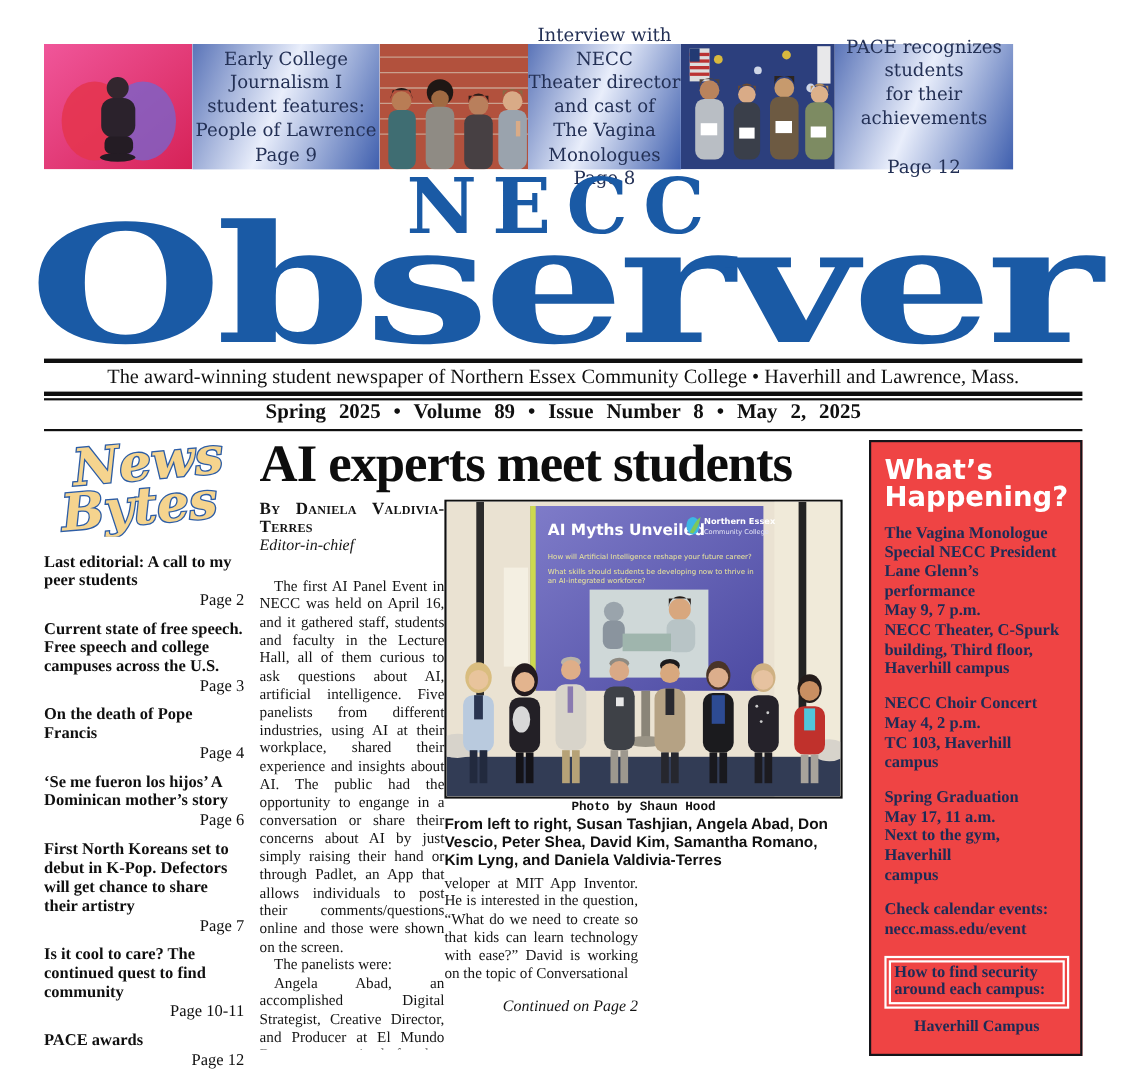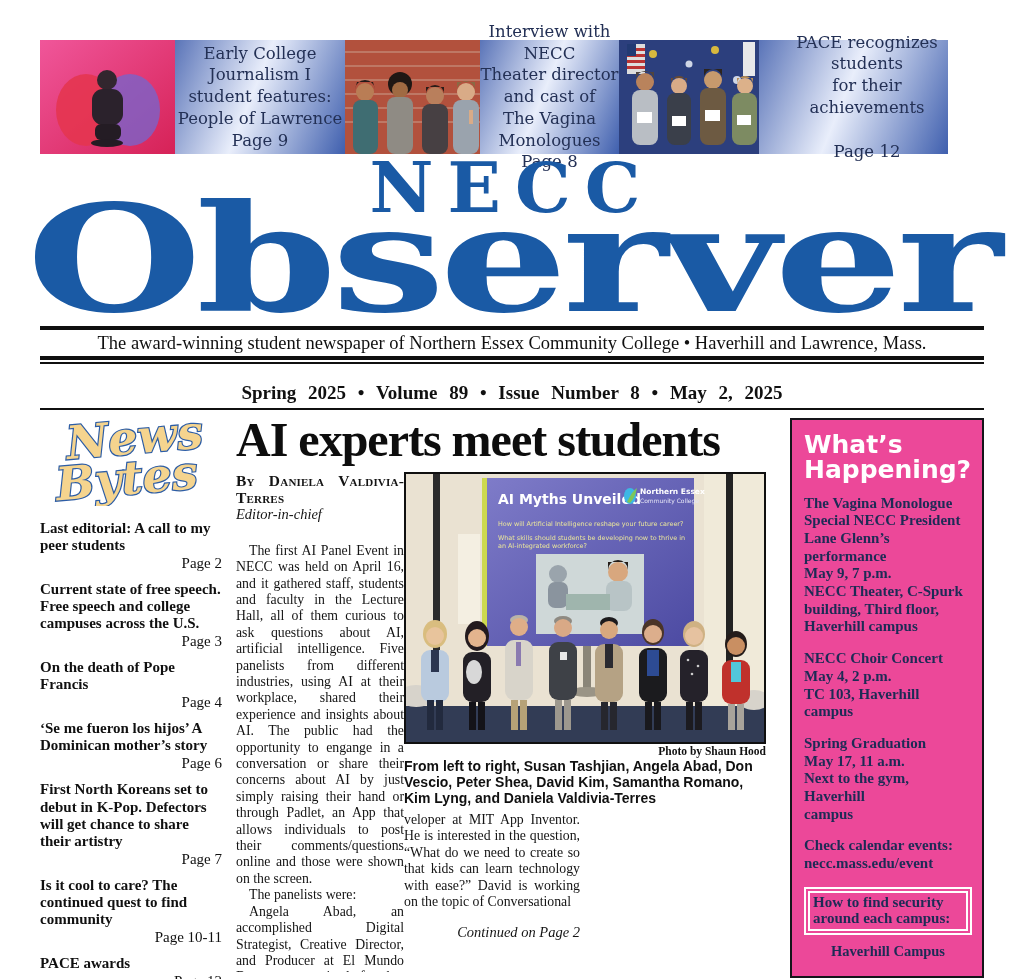--- a/index.html
+++ b/index.html
@@ -8,36 +8,36 @@
   .page{width:944px;margin:0 auto;padding-top:40px;}
 
   
   .banner{display:flex;height:114px;}
   .banner .photo{height:114px;overflow:hidden;}
   .banner .photo svg{display:block;}
   .promo-box{display:flex;align-items:center;justify-content:center;text-align:center;
     color:#233055;font-size:16.5px;line-height:1.32;white-space:pre-line;
     background:linear-gradient(112deg,#5a74b8 0%,#e9eefb 46%,#3f5fae 100%);
     font-family:"DejaVu Serif","Liberation Serif",serif;}
-  .pb1{width:170px;} .pb2{width:139px;} .pb3{width:162px;padding-left:27px;}
+  .pb1{width:170px;} .pb2{width:139px;} .pb3{width:162px;}
 
   
   .masthead{text-align:center;margin-top:4px;}
   .mast-over{font-family:"DejaVu Serif",serif;font-weight:bold;color:#1a5aa5;
     font-size:70px;line-height:.86;letter-spacing:14px;display:inline-block;}
   .mast-title-wrap{text-align:center;margin-top:-16px;line-height:.78;}
   .mast-title{font-family:"DejaVu Serif",serif;font-weight:bold;color:#1a5aa5;
     font-size:148px;letter-spacing:-4px;display:inline-block;
     transform:scaleX(1.36);transform-origin:center;}
 
   .rule4{border-top:4px solid #101010;margin-top:8px;}
   .rule2{border-top:2px solid #101010;}
   .tagline{text-align:center;font-size:18.5px;padding:3px 0 2px;color:#101010;}
   .dateline{text-align:center;font-size:19px;font-weight:bold;word-spacing:7px;
-    padding:18px 0 4px;color:#101010;}
+    padding:0 0 4px;color:#101010;}
 
   
   .main{display:flex;gap:14px;margin-top:8px;height:560px;}
 
   
   .newsbytes{width:182px;flex:none;}
   .nb-logo{margin:-4px 0 10px -6px;}
   .nb-item{margin-bottom:9px;}
   .nb-title{font-weight:bold;font-size:15px;line-height:1.14;color:#101010;}
   .nb-page{text-align:right;font-size:15px;margin-top:1px;color:#101010;}
@@ -49,30 +49,30 @@
   .art-body{display:flex;height:500px;overflow:hidden;}
   .col{font-size:13.8px;line-height:16.4px;text-align:justify;color:#141414;}
   .col1{width:168px;flex:none;}
   .byline{font-weight:bold;font-size:15.5px;line-height:1.12;font-variant:small-caps;
     letter-spacing:.2px;}
   .byrole{font-style:italic;font-size:14.5px;margin-bottom:20px;}
   .p-ind{text-indent:13px;margin:0;}
   .p-noind{margin:0;}
   .art-right{width:362px;flex:none;}
   .photo-frame{width:358px;height:268px;border:2px solid #101010;overflow:hidden;}
-  .credit{font-family:Liberation Serif, serif;font-weight:bold;font-size:11.5px;
-    text-align:right;margin-top:1px;}
+  .credit{font-family:Liberation Mono, monospace;font-weight:bold;font-size:11.5px;
+    text-align:center;margin-top:1px;}
   .caption{font-family:"Liberation Sans","DejaVu Sans",sans-serif;font-weight:bold;
     font-size:14px;line-height:1.15;margin:1px 0 6px;color:#101010;}
   .lower-cols{display:flex;gap:10px;}
   .col2,.col3{width:176px;flex:none;}
   .continued{font-style:italic;text-align:right;margin-top:14px;font-size:14.5px;}
 
   
-  .sidebar{width:194px;flex:none;background:#ec4899;border:2px solid #15151a;
+  .sidebar{width:194px;flex:none;background:#ef4444;border:2px solid #15151a;
     box-sizing:border-box;padding:12px 10px 10px 12px;}
   .sb-header{font-family:"DejaVu Sans","Liberation Sans",sans-serif;font-weight:bold;
     color:#ffffff;font-size:25px;line-height:1.02;margin-bottom:12px;}
   .sb-event{font-weight:bold;font-size:15px;line-height:1.18;color:#1d2b55;
     white-space:pre-line;margin-bottom:14px;}
   .sec-box{border:2px solid #ffffff;padding:2px;margin:2px 0 8px;}
   .sec-box-inner{border:2px solid #ffffff;padding:1px 3px 2px;}
   .sec-title{font-weight:bold;font-size:15px;line-height:1.12;
     color:#1d2b55;}
   .campus-name{font-weight:bold;font-size:14.5px;text-align:center;color:#1d2b55;

